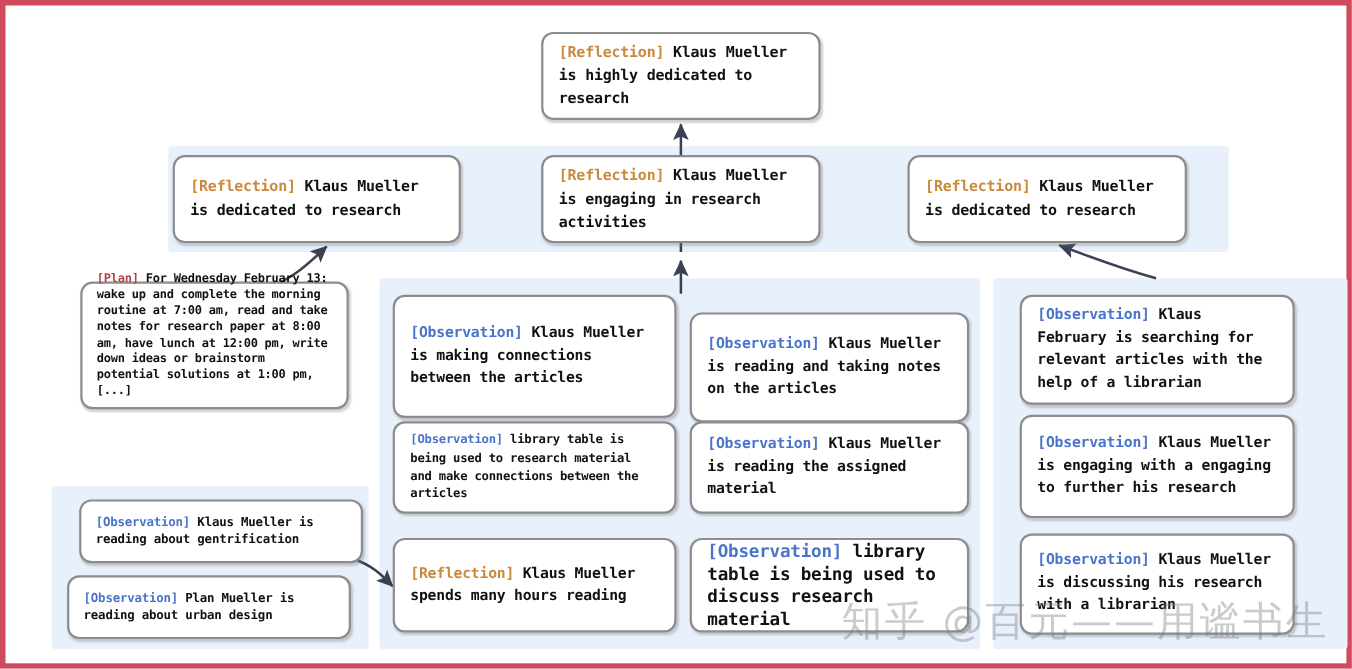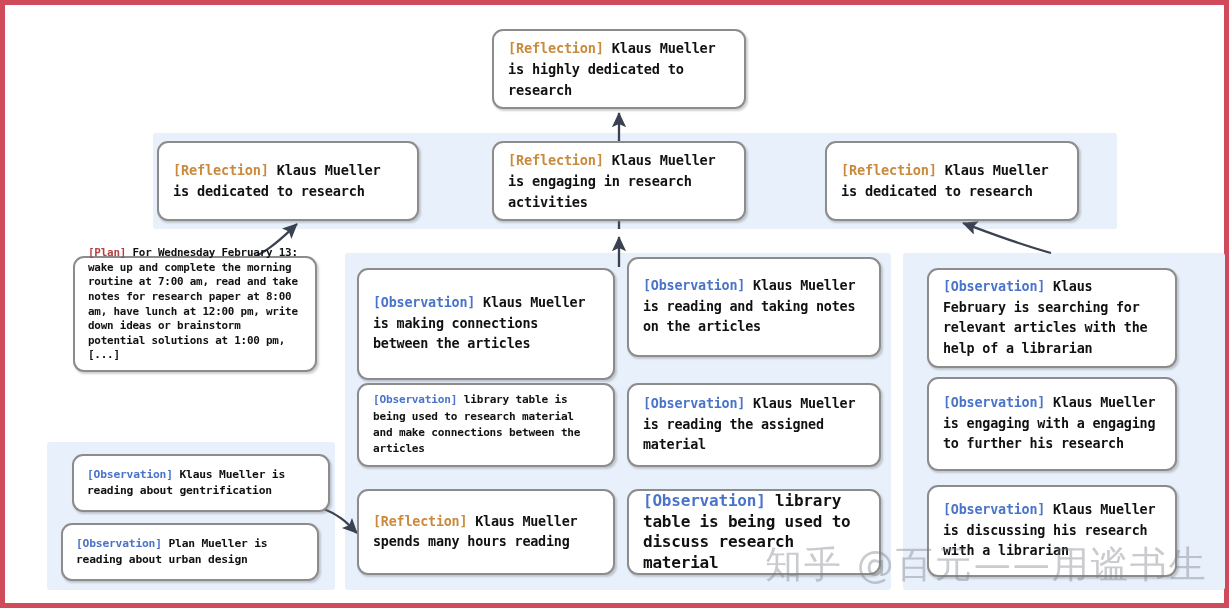--- a/index.html
+++ b/index.html
@@ -127,21 +127,21 @@
         <span class="tag-observation">[Observation]</span><span> library table is being used to research material and make connections between the articles</span>
       </span>
     </div>
 
     <div class="node" style="left:352px;top:484px;width:258px;height:86px;padding:8px 14px;font-size:13.4px;line-height:20.5px;">
       <span class="txt">
         <span class="tag-reflection">[Reflection]</span><span> Klaus Mueller spends many hours reading</span>
       </span>
     </div>
 
-    <div class="node" style="left:622px;top:252px;width:254px;height:100px;padding:8px 14px;font-size:13.4px;line-height:20.5px;">
+    <div class="node" style="left:622px;top:279px;width:254px;height:100px;padding:8px 14px;font-size:13.4px;line-height:20.5px;">
       <span class="txt">
         <span class="tag-observation">[Observation]</span><span> Klaus Mueller is reading and taking notes on the articles</span>
       </span>
     </div>
 
     <div class="node" style="left:622px;top:378px;width:254px;height:84px;padding:8px 14px;font-size:13.4px;line-height:20.5px;">
       <span class="txt">
         <span class="tag-observation">[Observation]</span><span> Klaus Mueller is reading the assigned material</span>
       </span>
     </div>

